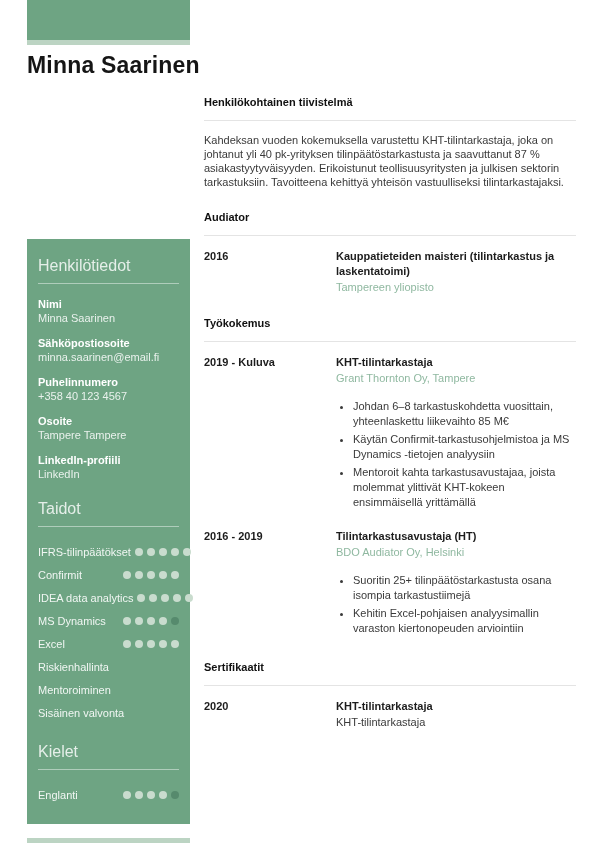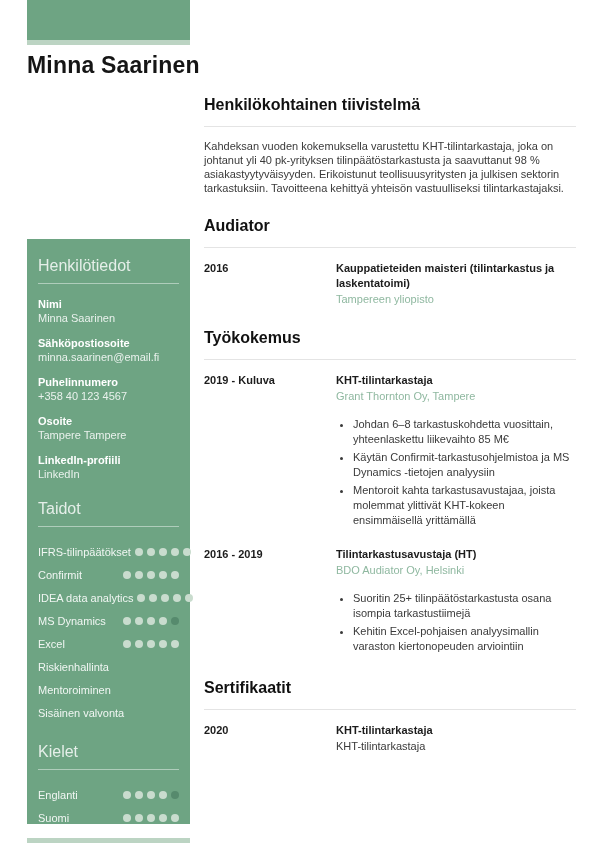--- a/index.html
+++ b/index.html
@@ -33,21 +33,21 @@
   .side-section{margin-top:19px;}
   .rated-item{display:flex;justify-content:space-between;align-items:center;height:23px;}
   .rated-label{font-size:11px;color:rgba(255,255,255,.9);white-space:nowrap;}
   .rating{display:flex;align-items:center;}
   .dot{width:8px;height:8px;border-radius:50%;background:var(--dot-filled);margin-left:4px;display:inline-block;}
   .dot-empty{background:var(--dot-empty);}
 
   
   .main{position:absolute;left:204px;top:96px;width:372px;color:var(--text-body);}
   .section + .section{margin-top:22px;}
-  .section-title{font-size:16px;font-weight:bold;color:#111;padding-bottom:12px;border-bottom:1px solid var(--hairline);}
+  .section-title{font-size:11px;font-weight:bold;color:#111;padding-bottom:12px;border-bottom:1px solid var(--hairline);}
   .summary-text{margin-top:12px;font-size:11px;line-height:14px;color:var(--text-body);}
   .entry{display:flex;margin-top:13px;}
   .entry + .entry{margin-top:16px;}
   .entry-date{width:132px;flex-shrink:0;font-size:11px;font-weight:bold;color:#1c1c1c;line-height:15px;}
   .entry-body{flex:1;min-width:0;}
   .entry-heading{font-size:11px;font-weight:bold;color:#1c1c1c;line-height:15px;}
   .entry-org{font-size:11px;color:var(--link-green);line-height:15px;margin-top:1px;}
   .entry-sub{font-size:11px;color:var(--text-body);line-height:15px;margin-top:1px;}
   .entry-bullets{margin:13px 0 0 0;padding-left:17px;list-style:disc;}
   .entry-bullets li{font-size:11px;line-height:15px;color:var(--text-body);margin-bottom:3px;}
@@ -175,40 +175,30 @@
     <span class="rated-label">Englanti</span>
     <span class="rating">
               <span class="dot"></span>
               <span class="dot"></span>
               <span class="dot"></span>
               <span class="dot"></span>
               <span class="dot dot-empty"></span>
             </span>
   </div>
 
-  <div class="rated-item">
-    <span class="rated-label">Suomi</span>
-    <span class="rating">
-              <span class="dot"></span>
-              <span class="dot"></span>
-              <span class="dot"></span>
-              <span class="dot"></span>
-              <span class="dot"></span>
-            </span>
-  </div>
 </div>
     </div>
   </aside>
   <div class="sidebar-bottom-strip"></div>
 
   <main class="main">
 
     <section class="section">
       <h2 class="section-title">Henkilökohtainen tiivistelmä</h2>
-      <p class="summary-text">Kahdeksan vuoden kokemuksella varustettu KHT-tilintarkastaja, joka on johtanut yli 40 pk-yrityksen tilinpäätöstarkastusta ja saavuttanut 98 % asiakastyytyväisyyden. Erikoistunut teollisuusyritysten ja julkisen sektorin tarkastuksiin. Tavoitteena kehittyä yhteisön vastuulliseksi tilintarkastajaksi.</p>
+      <p class="summary-text">Kahdeksan vuoden kokemuksella varustettu KHT-tilintarkastaja, joka on johtanut yli 40 pk-yrityksen tilinpäätöstarkastusta ja saavuttanut 87 % asiakastyytyväisyyden. Erikoistunut teollisuusyritysten ja julkisen sektorin tarkastuksiin. Tavoitteena kehittyä yhteisön vastuulliseksi tilintarkastajaksi.</p>
     </section>
 
     <section class="section">
       <h2 class="section-title">Audiator</h2>
       <div id="education-entries">
   <div class="entry">
     <div class="entry-date">2016</div>
     <div class="entry-body">
       <div class="entry-heading">Kauppatieteiden maisteri (tilintarkastus ja laskentatoimi)</div>
       <div class="entry-org">Tampereen yliopisto</div>

